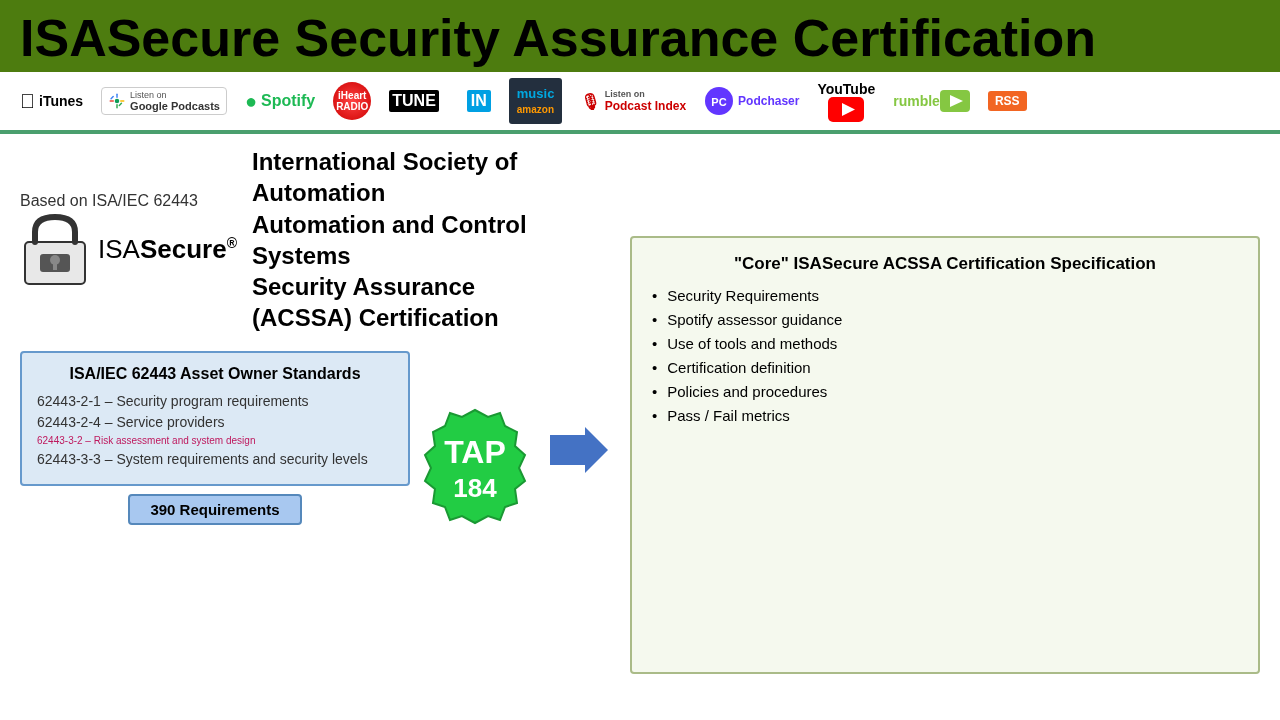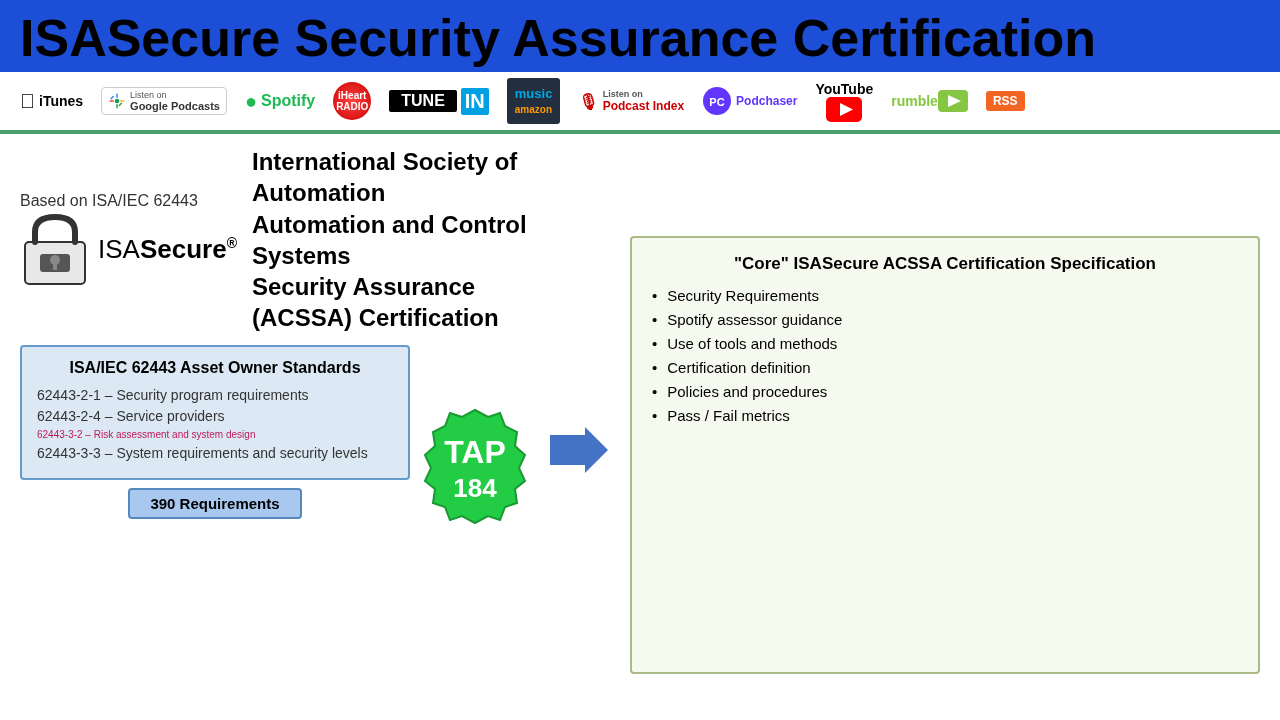--- a/index.html
+++ b/index.html
@@ -6,21 +6,21 @@
     body {
       width: 1280px;
       height: 720px;
       overflow: hidden;
       font-family: Arial, sans-serif;
       background: #fff;
     }
 
     
     .title-bar {
-      background: #1d4ed8;
+      background: #4d7c0f;
       padding: 10px 20px 5px 20px;
       border-bottom: none;
     }
     .title-bar h1 {
       font-size: 52px;
       font-weight: 900;
       color: #000;
       line-height: 1.1;
     }
 
@@ -93,22 +93,22 @@
   <div class="podcast-item">
     <span style="color:#1db954;font-size:20px;">●</span>
     <span style="color:#1db954;font-size:16px;font-weight:700;">Spotify</span>
   </div>
 
   <div class="podcast-item">
     <span style="display:inline-flex;align-items:center;justify-content:center;background:radial-gradient(circle, #ff4444, #cc0000);border-radius:50%;width:38px;height:38px;color:white;font-size:10px;font-weight:900;text-align:center;line-height:1.1;padding:4px;">iHeart<br>RADIO</span>
   </div>
 
   <div class="podcast-item">
-    <span style="font-size:16px;font-weight:900;background:#000;color:#fff;padding:2px 12px;border-radius:2px;">TUNE</span>
-    <span style="font-size:20px;font-weight:900;background:#00a0e3;color:#fff;padding:2px 4px;border-radius:2px;">IN</span>
+    <span style="font-size:16px;font-weight:900;background:#000;color:#fff;padding:2px 3px;border-radius:2px;">TUNE</span>
+    <span style="font-size:16px;font-weight:900;background:#00a0e3;color:#fff;padding:2px 4px;border-radius:2px;margin-left:24px;">IN</span>
   </div>
 
   <div class="podcast-item">
     <span style="background:#232f3e;color:#00a8e1;font-size:13px;font-weight:700;padding:8px 8px;border-radius:3px;">music<br><span style="color:#ff9900;font-size:10px;">amazon</span></span>
   </div>
 
   <div class="podcast-item">
     <span style="font-size:16px;color:#cc0000;">🎙</span>
     <div>
       <div style="font-size:9px;color:#555;">Listen on</div>
@@ -176,21 +176,21 @@
 
       <div>
         <h2 style="font-size:24px; font-weight:900; line-height:1.3; color:#000;">
           <span>International Society of Automation</span><br>
           <span>Automation and Control Systems</span><br>
           <span>Security Assurance (ACSSA) Certification</span>
         </h2>
       </div>
     </div>
 
-    <div style="display:flex; align-items:flex-start; gap:10px;">
+    <div style="display:flex; align-items:flex-end; gap:10px;">
 
       <div style="display:flex; flex-direction:column; gap:8px; flex:1;">
         <div style="border:2px solid #6699cc; background:#dce9f5; border-radius:4px; padding:12px 15px;">
           <h3 style="font-size:16px; font-weight:900; text-align:center; margin-bottom:10px; color:#000;">ISA/IEC 62443 Asset Owner Standards</h3>
           <div style="font-size:14px; color:#333; margin-bottom:5px;">62443-2-1 – Security program requirements</div>
           <div style="font-size:14px; color:#333; margin-bottom:5px;">62443-2-4 – Service providers</div>
           <div style="font-size:10px; color:#be185d; margin-bottom:5px;">62443-3-2 – Risk assessment and system design</div>
           <div style="font-size:14px; color:#333; margin-bottom:5px;">62443-3-3 – System requirements and security levels</div>
         </div>
         <div style="text-align:center;">

